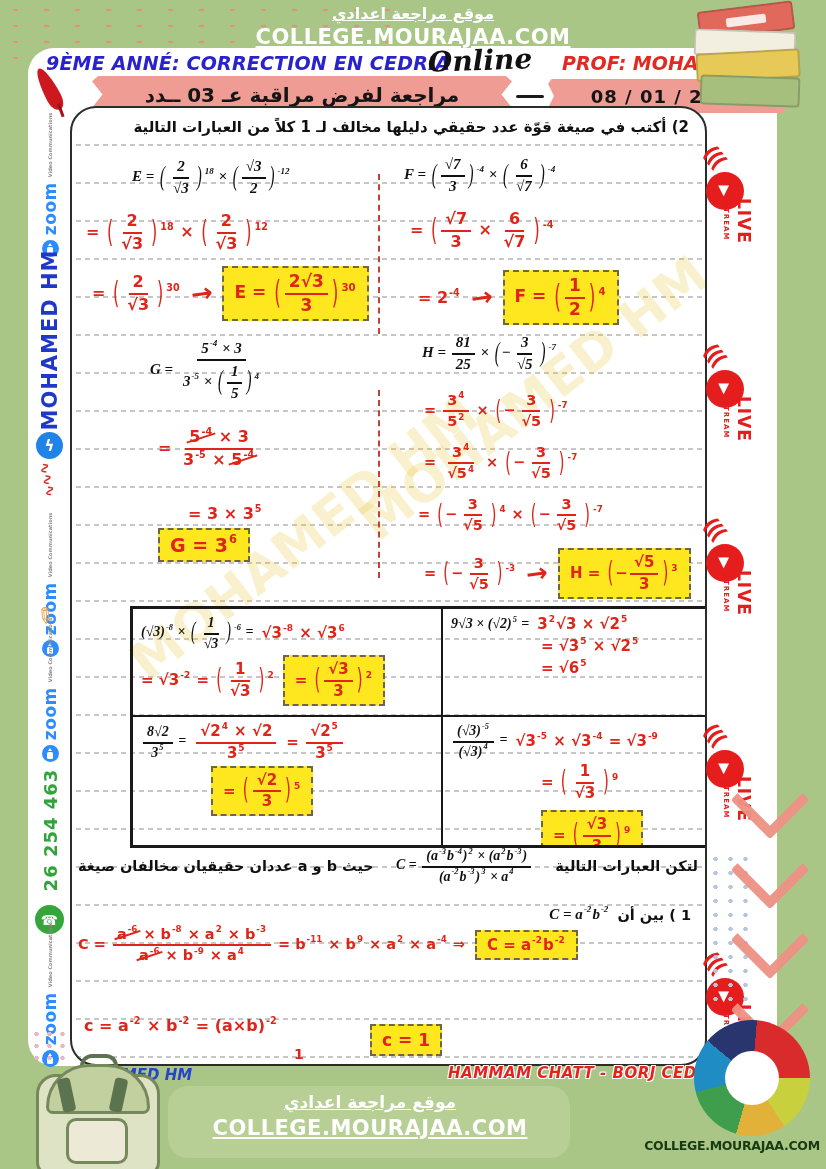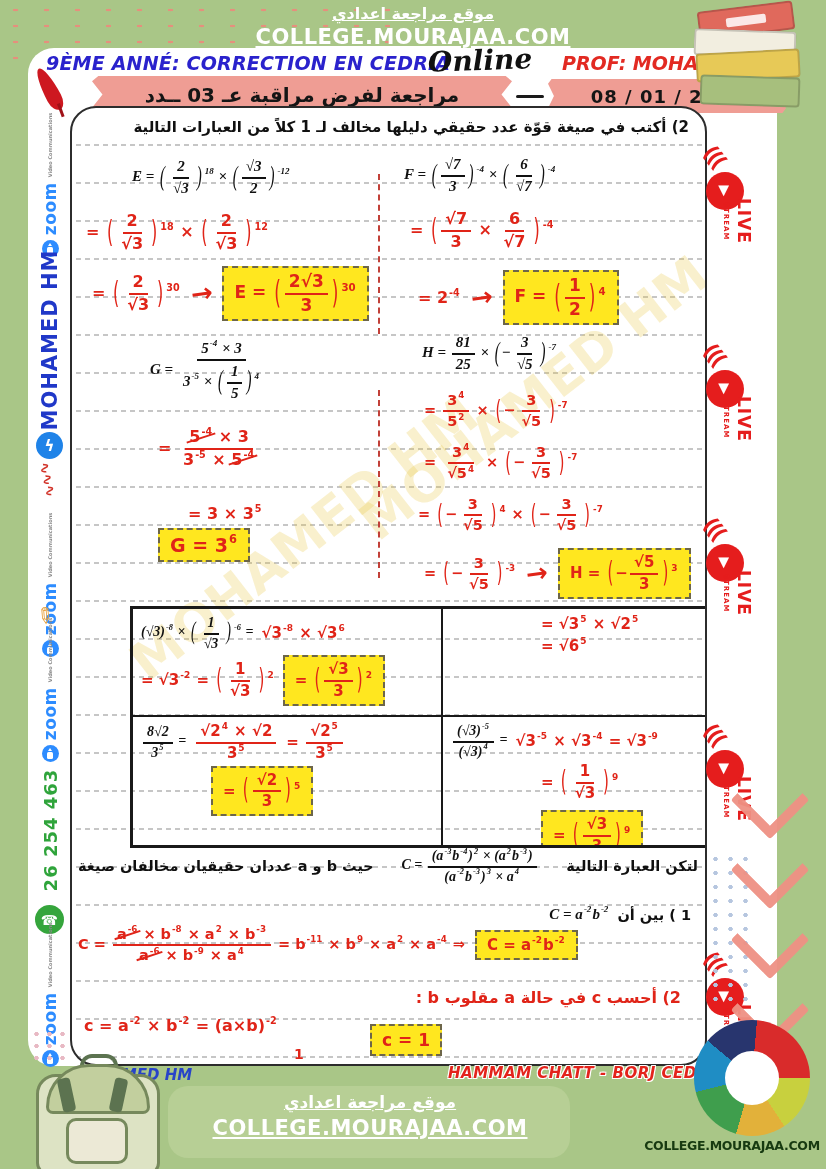--- a/index.html
+++ b/index.html
@@ -322,20 +322,24 @@
                 <span class="fr-top">1</span>
                 <span class="fr-bot">√3</span>
               </span><span class="bp">)</span><span class="msup">2</span></span>
             <span class="ansbox hand">= <span class="bp">(</span><span class="frac">
                 <span class="fr-top">√3</span>
                 <span class="fr-bot">3</span>
               </span><span class="bp">)</span><span class="msup">2</span></span>
           </div>
       </div>
       <div class="cell">
+        <div class="r">
+            <span class="pmath">9√3 × (√2)<span class="msup">5</span> =</span>
+            <span class="hand">3<span class="msup">2</span>√3 × √2<span class="msup">5</span></span>
+          </div>
         <div class="r" style="margin-right:0;margin-left:90px;">
             <span class="hand">= √3<span class="msup">5</span> × √2<span class="msup">5</span></span>
           </div>
         <div class="r" style="margin-left:90px;">
             <span class="hand">= √6<span class="msup">5</span></span>
           </div>
       </div>
       <div class="cell">
         <div class="r">
             <span class="pmath"><span class="frac">
@@ -373,39 +377,38 @@
               </span><span class="bp">)</span><span class="msup">9</span></span>
             <span class="ansbox hand">= <span class="bp">(</span><span class="frac">
                 <span class="fr-top">√3</span>
                 <span class="fr-bot">3</span>
               </span><span class="bp">)</span><span class="msup">9</span></span>
           </div>
       </div>
     </div>
 
     <div class="c-statement">
-      <span class="c-intro">لتكن العبارة التالية</span>
+      <span class="c-intro">لتكن العبارات التالية</span>
       <span class="pmath" dir="ltr" style="font-size:14px;">C = <span class="frac">
             <span class="fr-top">(a<span class="msup">-3</span>b<span class="msup">-4</span>)<span class="msup">2</span> × (a<span class="msup">2</span>b<span class="msup">-3</span>)</span>
             <span class="fr-bot">(a<span class="msup">-2</span>b<span class="msup">-3</span>)<span class="msup">3</span> × a<span class="msup">4</span></span>
           </span></span>
       <span class="c-where">حيث b و a عددان حقيقيان مخالفان صيغة</span>
     </div>
     <div class="c-q1">
       <span>1 ) بين أن</span>
       <span class="pmath" dir="ltr">C = a<span class="msup">-2</span>b<span class="msup">-2</span></span>
     </div>
     <div class="sline" style="left:6px;top:818px;">
       <span class="hand" style="font-size:14.5px;">C = <span class="frac">
             <span class="fr-top"><span class="strike">a<span class="msup">-6</span></span> × b<span class="msup">-8</span> × a<span class="msup">2</span> × b<span class="msup">-3</span></span>
             <span class="fr-bot"><span class="strike">a<span class="msup">-6</span></span> × b<span class="msup">-9</span> × a<span class="msup">4</span></span>
           </span> = b<span class="msup">-11</span> × b<span class="msup">9</span> × a<span class="msup">2</span> × a<span class="msup">-4</span> ⇒</span>
       <span class="ansbox hand" style="font-size:15px;">C = a<span class="msup">-2</span>b<span class="msup">-2</span></span>
     </div>
-    <div class="c-q2hand hand">2) أحسب c في حالة a مقلوب b :</div>
     <div class="sline" style="left:12px;top:908px;text-align:right;">
       <span class="hand">c = a<span class="msup">-2</span> × b<span class="msup">-2</span> = (a×b)<span class="msup">-2</span></span>
     </div>
     <span class="under-note hand">1</span>
     <div class="sline" style="left:298px;top:916px;">
       <span class="ansbox hand" style="font-size:17px;">c = 1</span>
     </div>
   </div>
 
   <div class="vrot" style="left:6px;top:165px;width:88px;height:40px;">

